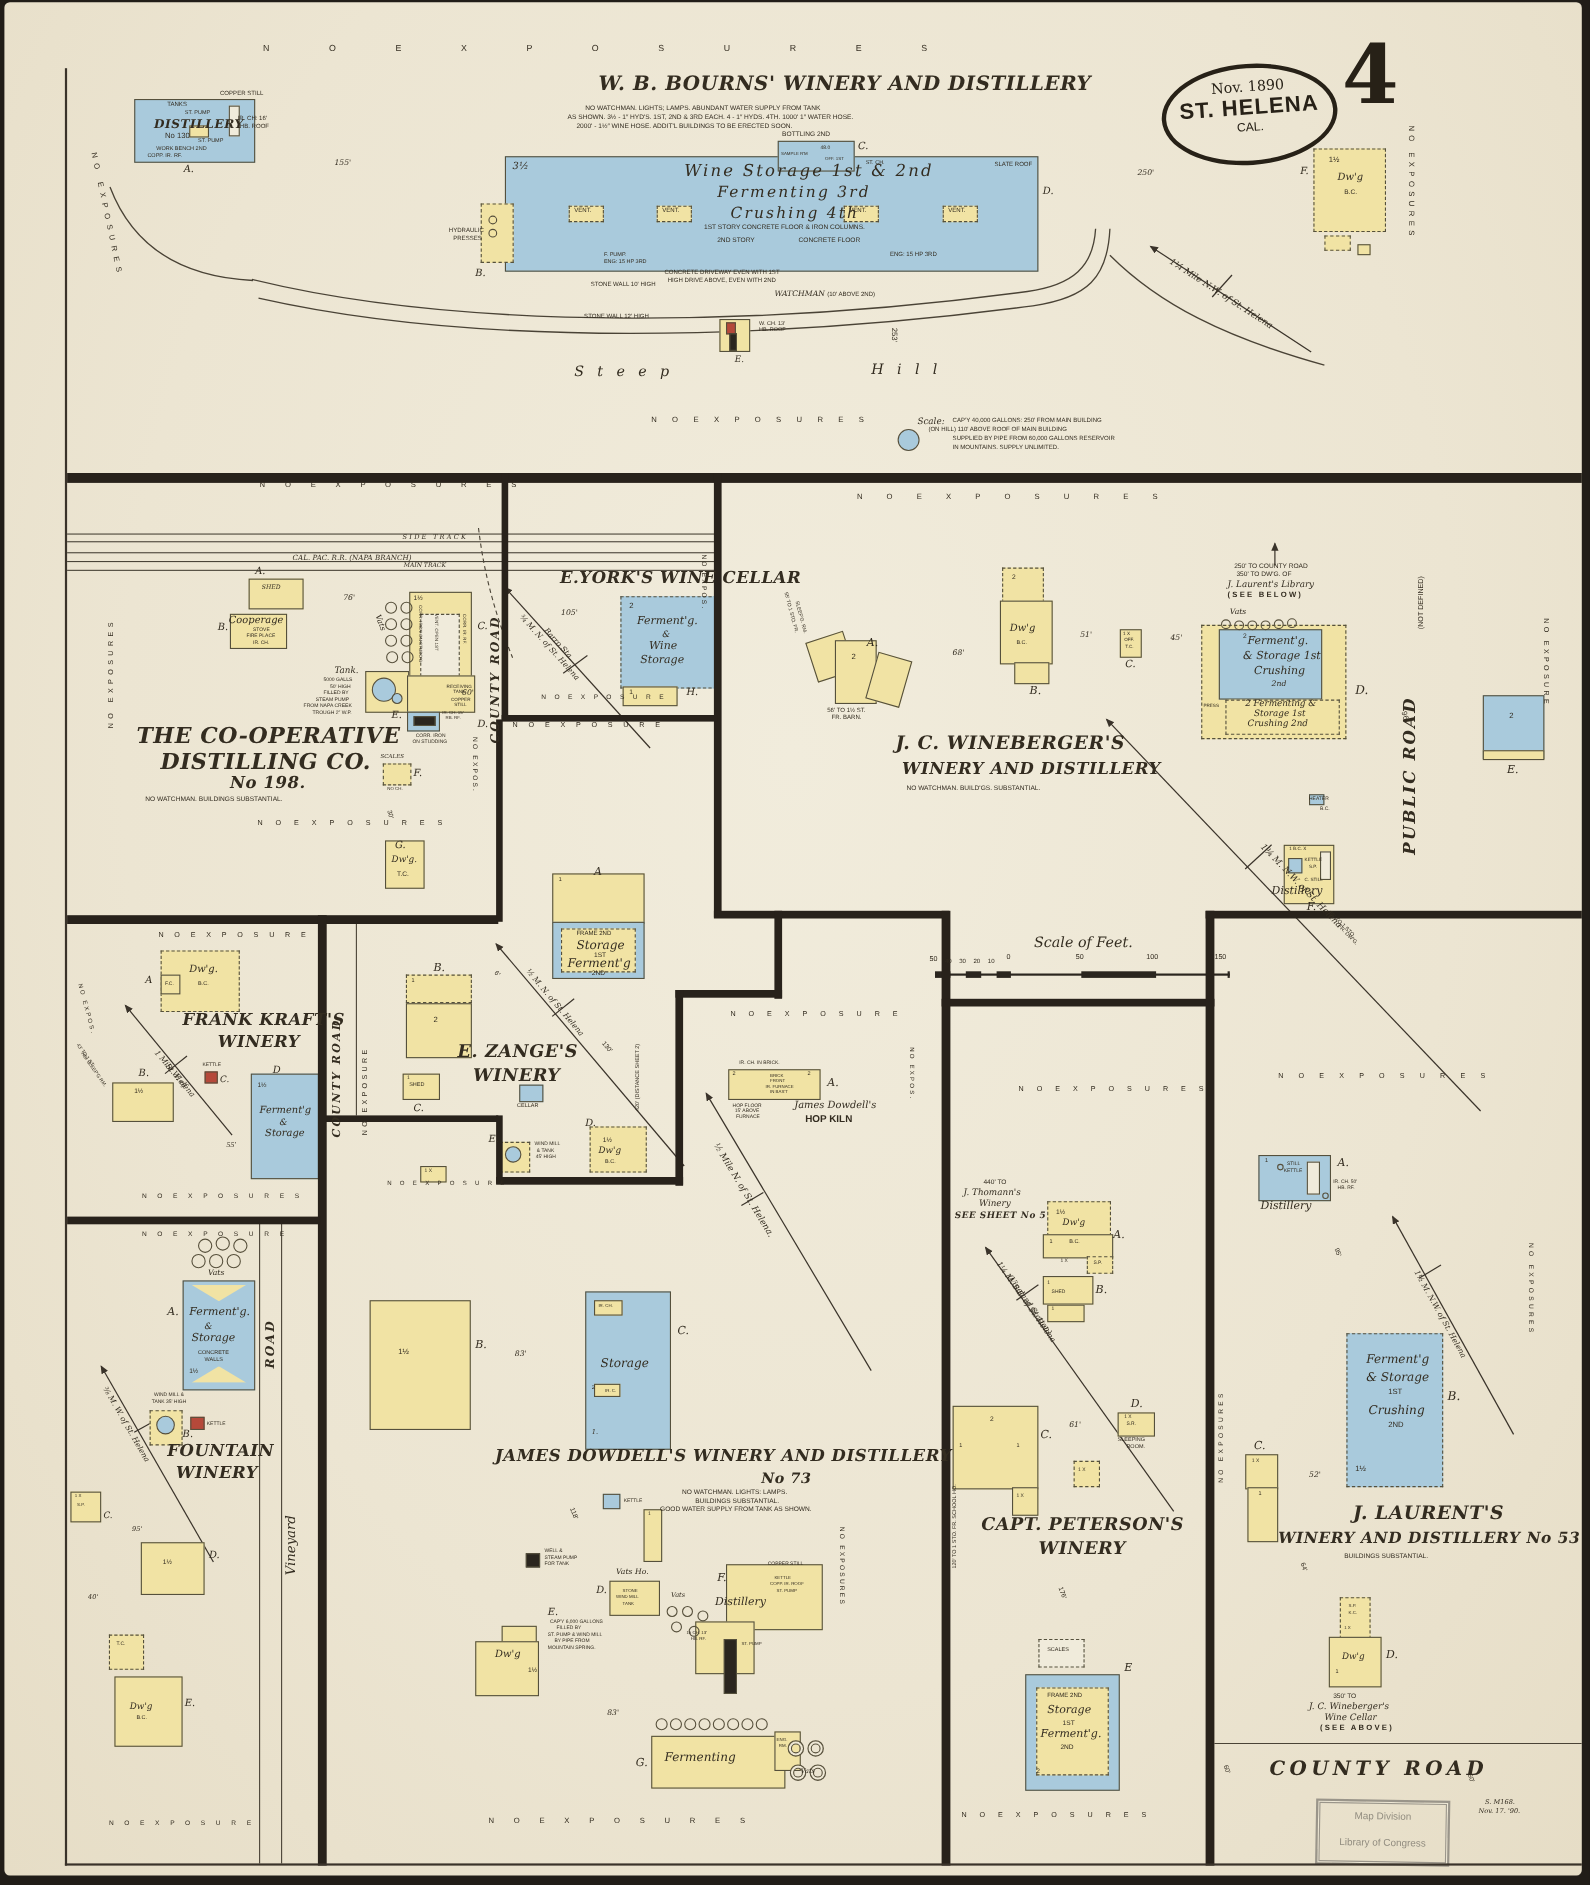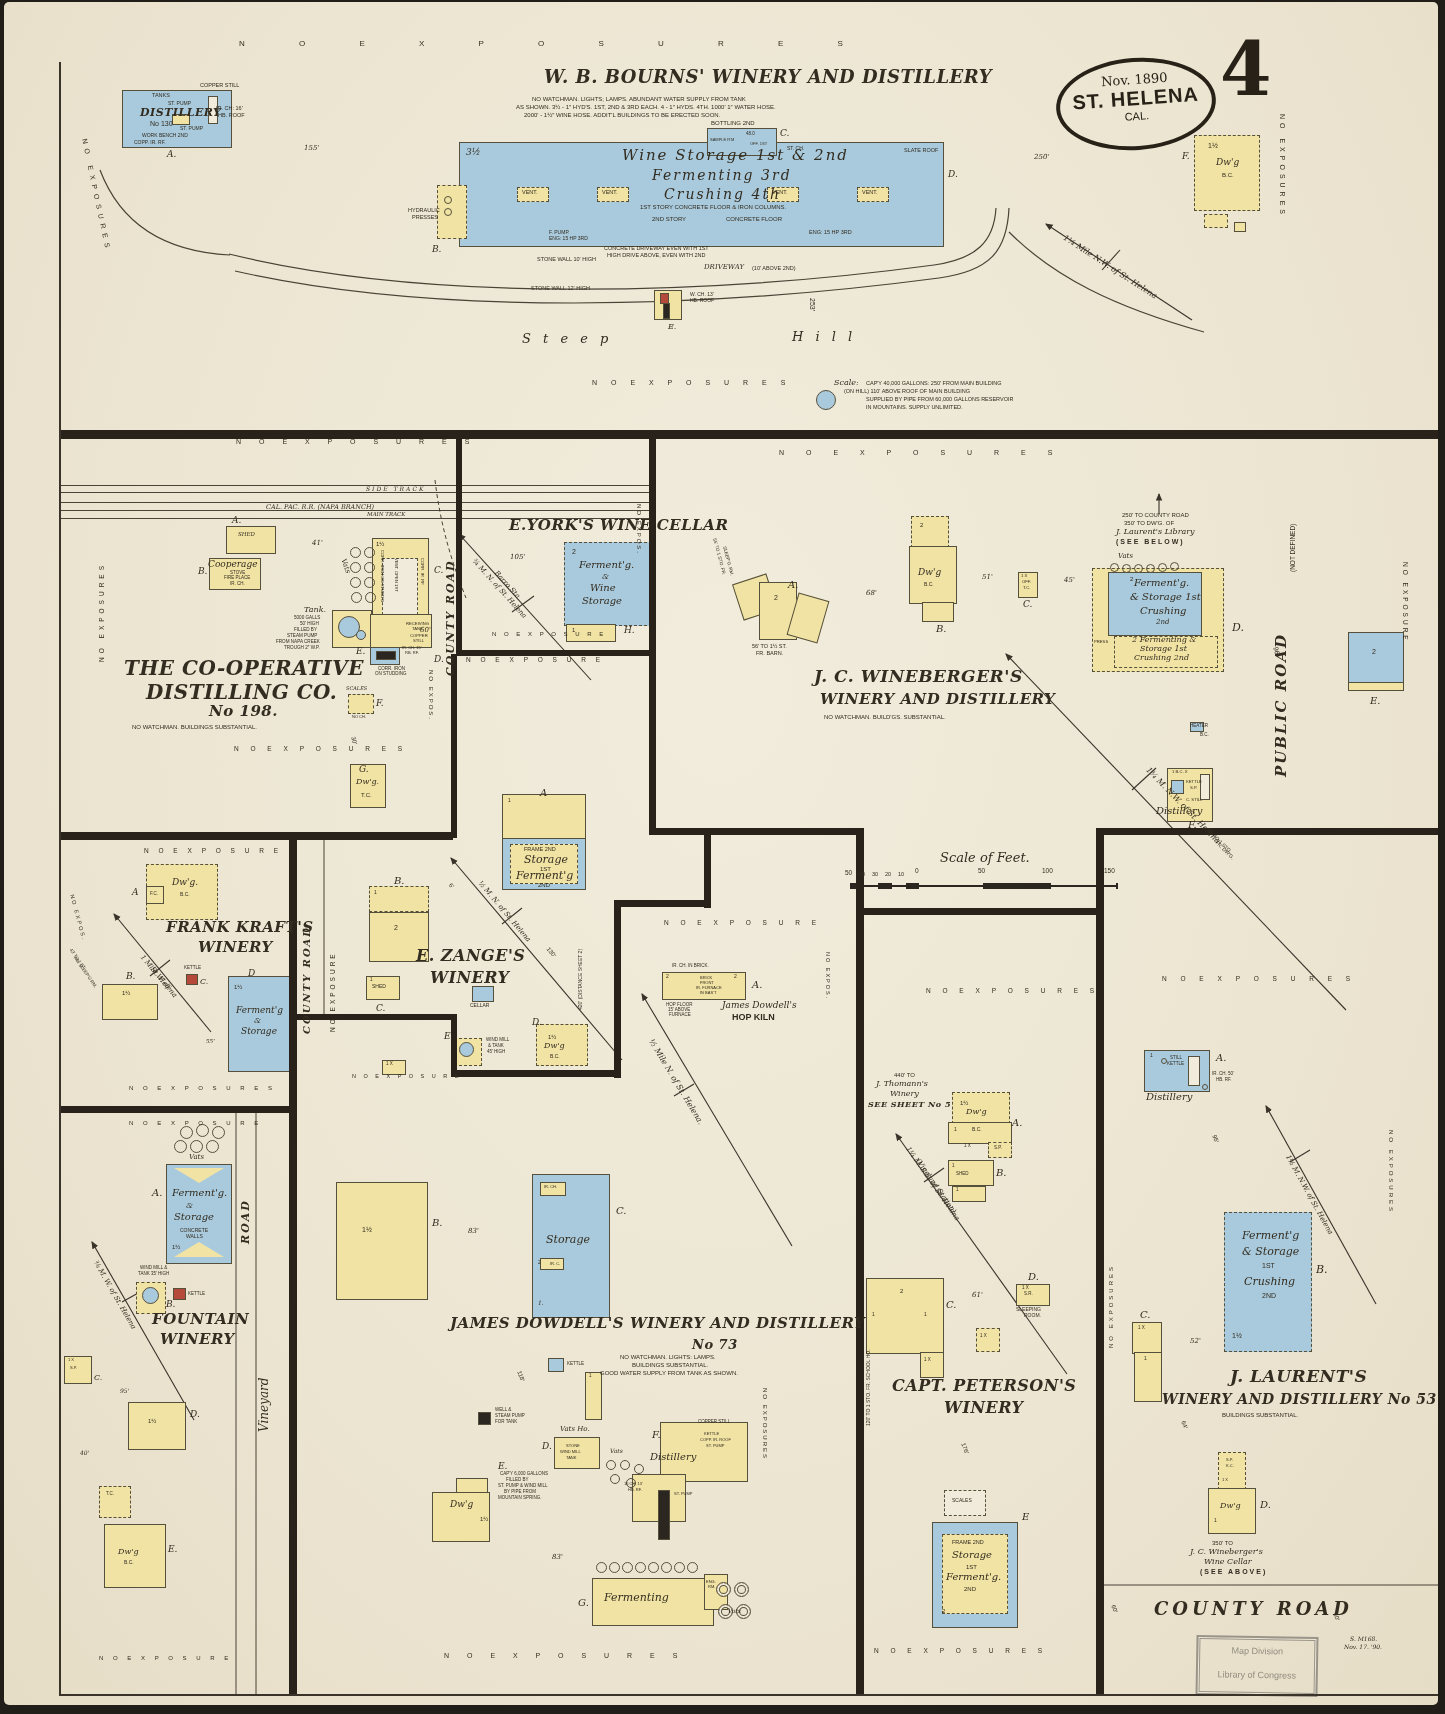--- a/index.html
+++ b/index.html
@@ -324,21 +324,21 @@
     <div class="lbl cap" style="left: 404px; top: 206px; font-size: 5.5px;">HYDRAULIC</div>
     <div class="lbl cap" style="left: 408px; top: 213px; font-size: 5.5px;">PRESSES</div>
     <div class="lbl scr" style="left: 428px; top: 243px; font-size: 9px;">B.</div>
     <div class="lbl scr" style="left: 300px; top: 143px; font-size: 7px;">155'</div>
     <div class="lbl cap" style="left: 545px; top: 228px; font-size: 5px;">F. PUMP.</div>
     <div class="lbl cap" style="left: 545px; top: 234px; font-size: 5px;">ENG: 15 HP 3RD</div>
     <div class="lbl cap" style="left: 805px; top: 228px; font-size: 5.5px;">ENG: 15 HP 3RD</div>
     <div class="lbl cap" style="left: 600px; top: 244px; font-size: 5.5px;">CONCRETE DRIVEWAY EVEN WITH 1ST</div>
     <div class="lbl cap" style="left: 603px; top: 251px; font-size: 5.5px;">HIGH DRIVE ABOVE, EVEN WITH 2ND</div>
     <div class="lbl cap" style="left: 533px; top: 255px; font-size: 5.5px;">STONE WALL 10' HIGH</div>
-    <div class="lbl scr" style="left: 700px; top: 262px; font-size: 7px;">DRIVEWAY</div>
+    <div class="lbl scr" style="left: 700px; top: 262px; font-size: 7px;">WATCHMAN</div>
     <div class="lbl cap" style="left: 748px; top: 264px; font-size: 5.5px;">(10' ABOVE 2ND)</div>
     <div class="lbl cap" style="left: 527px; top: 284px; font-size: 5.5px;">STONE WALL 12' HIGH</div>
     <div class="lbl cap" style="left: 686px; top: 290px; font-size: 5px;">W. CH. 13'</div>
     <div class="lbl cap" style="left: 686px; top: 296px; font-size: 5px;">HB. ROOF</div>
     <div class="lbl scr" style="left: 664px; top: 321px; font-size: 8px;">E.</div>
     <div class="lbl cap" style="left: 812px; top: 296px; font-size: 7px; transform: rotate(90deg);">253'</div>
     <div class="lbl scr" style="left: 1030px; top: 152px; font-size: 7px;">250'</div>
     <div class="lbl cap" style="left: 1204px; top: 140px; font-size: 7px;">1½</div>
     <div class="lbl scr" style="left: 1212px; top: 156px; font-size: 9px;">Dw'g</div>
     <div class="lbl cap" style="left: 1218px; top: 170px; font-size: 6px;">B.C.</div>
@@ -362,21 +362,21 @@
     <div class="lbl cap" style="left: 862px; top: 379px; font-size: 5.5px;">CAP'Y 40,000 GALLONS: 250' FROM MAIN BUILDING</div>
     <div class="lbl cap" style="left: 840px; top: 387px; font-size: 5.5px;">(ON HILL)        110' ABOVE ROOF OF MAIN BUILDING</div>
     <div class="lbl cap" style="left: 862px; top: 395px; font-size: 5.5px;">SUPPLIED BY PIPE FROM 60,000 GALLONS RESERVOIR</div>
     <div class="lbl cap" style="left: 862px; top: 403px; font-size: 5.5px;">IN MOUNTAINS. SUPPLY UNLIMITED.</div>
     <div class="lbl cap" style="left: 232px; top: 436px; font-size: 7px; letter-spacing: 8px;">N O   E X P O S U R E S</div>
     <div class="lbl scr" style="left: 362px; top: 484px; font-size: 6px; letter-spacing: 2px;">SIDE TRACK</div>
     <div class="lbl scr" style="left: 262px; top: 502px; font-size: 6.5px;">CAL. PAC. R.R.   (NAPA BRANCH)</div>
     <div class="lbl scr" style="left: 363px; top: 510px; font-size: 5.5px;">MAIN TRACK</div>
     <div class="lbl scr" style="left: 228px; top: 514px; font-size: 9px;">A.</div>
     <div class="lbl scr" style="left: 234px; top: 530px; font-size: 5.5px;">SHED</div>
-    <div class="lbl scr" style="left: 308px; top: 538px; font-size: 7px;">41'</div>
+    <div class="lbl scr" style="left: 308px; top: 538px; font-size: 7px;">76'</div>
     <div class="lbl scr" style="left: 204px; top: 558px; font-size: 9px;">Cooperage</div>
     <div class="lbl cap" style="left: 226px; top: 569px; font-size: 4.5px;">STOVE</div>
     <div class="lbl cap" style="left: 220px; top: 574px; font-size: 4.5px;">FIRE PLACE</div>
     <div class="lbl cap" style="left: 226px; top: 580px; font-size: 4.5px;">IR. CH.</div>
     <div class="lbl scr" style="left: 194px; top: 565px; font-size: 9px;">B.</div>
     <div class="lbl scr" style="left: 342px; top: 556px; font-size: 7px; transform: rotate(70deg);">Vats</div>
     <div class="lbl cap" style="left: 372px; top: 539px; font-size: 6px;">1½</div>
     <div class="lbl cap" style="left: 380px; top: 548px; font-size: 4.2px; transform: rotate(90deg);">CORR. IRON ON STUDD'G</div>
     <div class="lbl cap" style="left: 394px; top: 556px; font-size: 4.2px; transform: rotate(90deg);">VENT. OPEN 1ST</div>
     <div class="lbl cap" style="left: 420px; top: 556px; font-size: 4.2px; transform: rotate(90deg);">CORR. IR. RF.</div>

